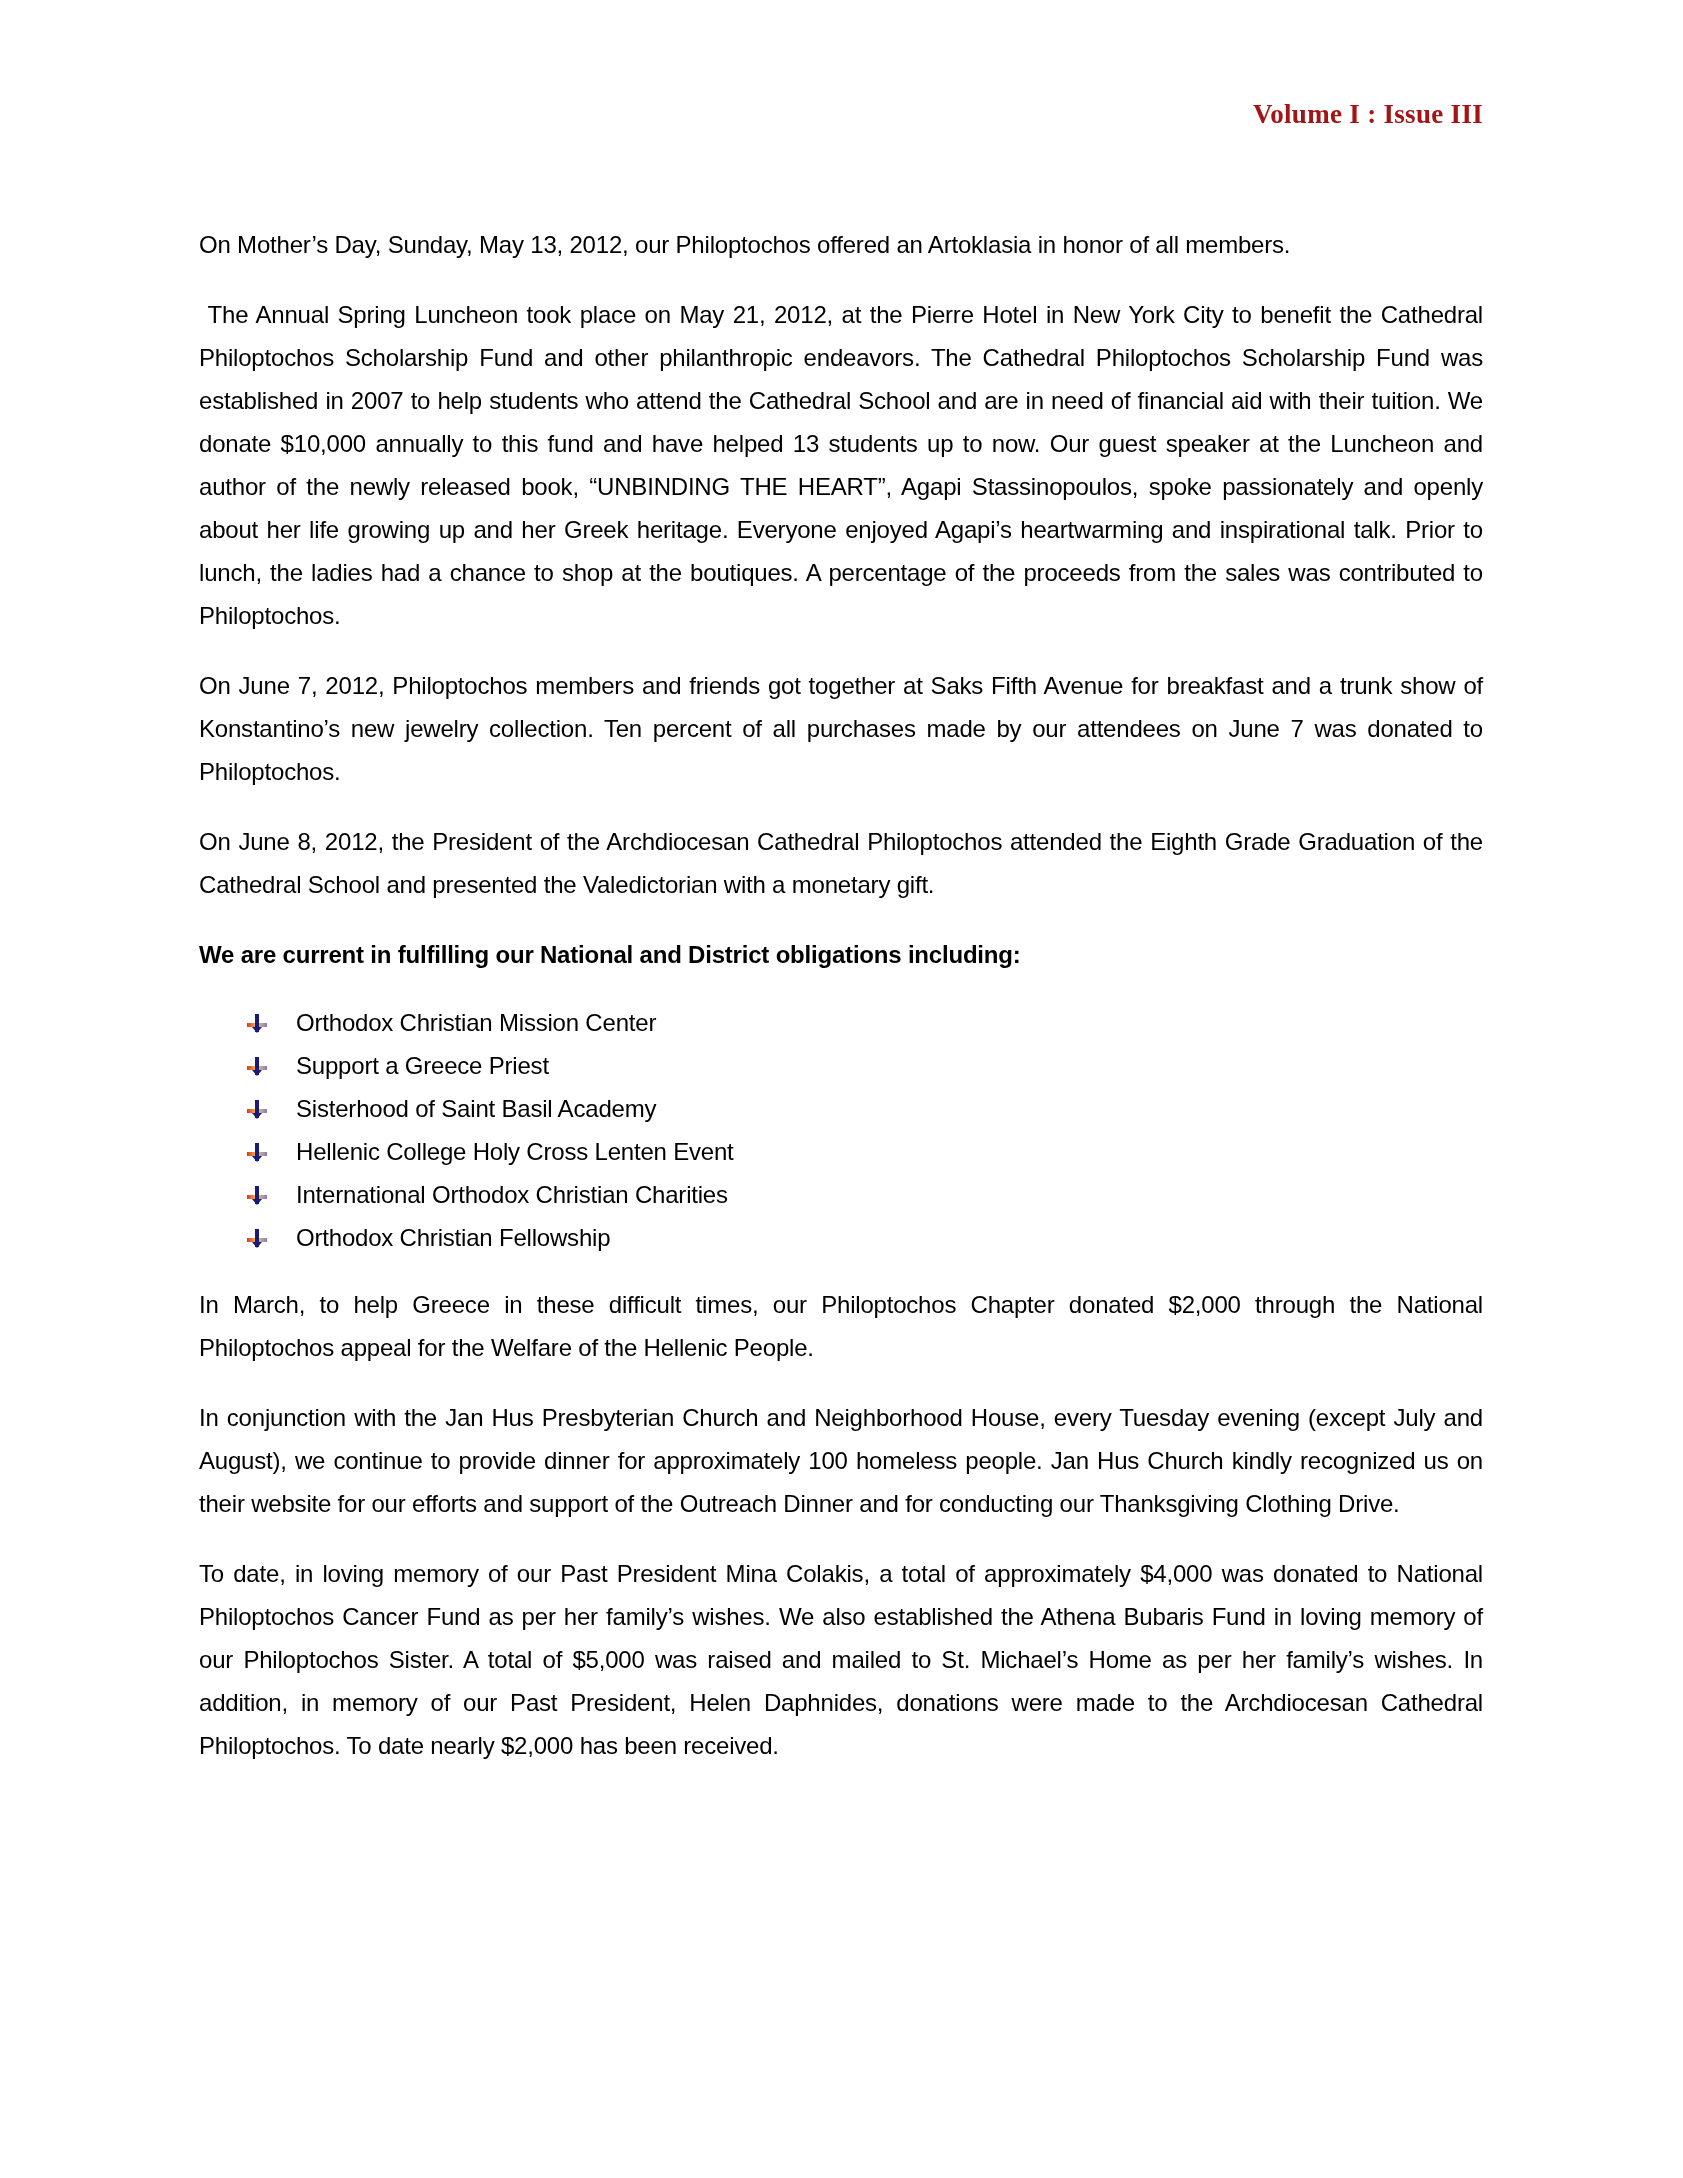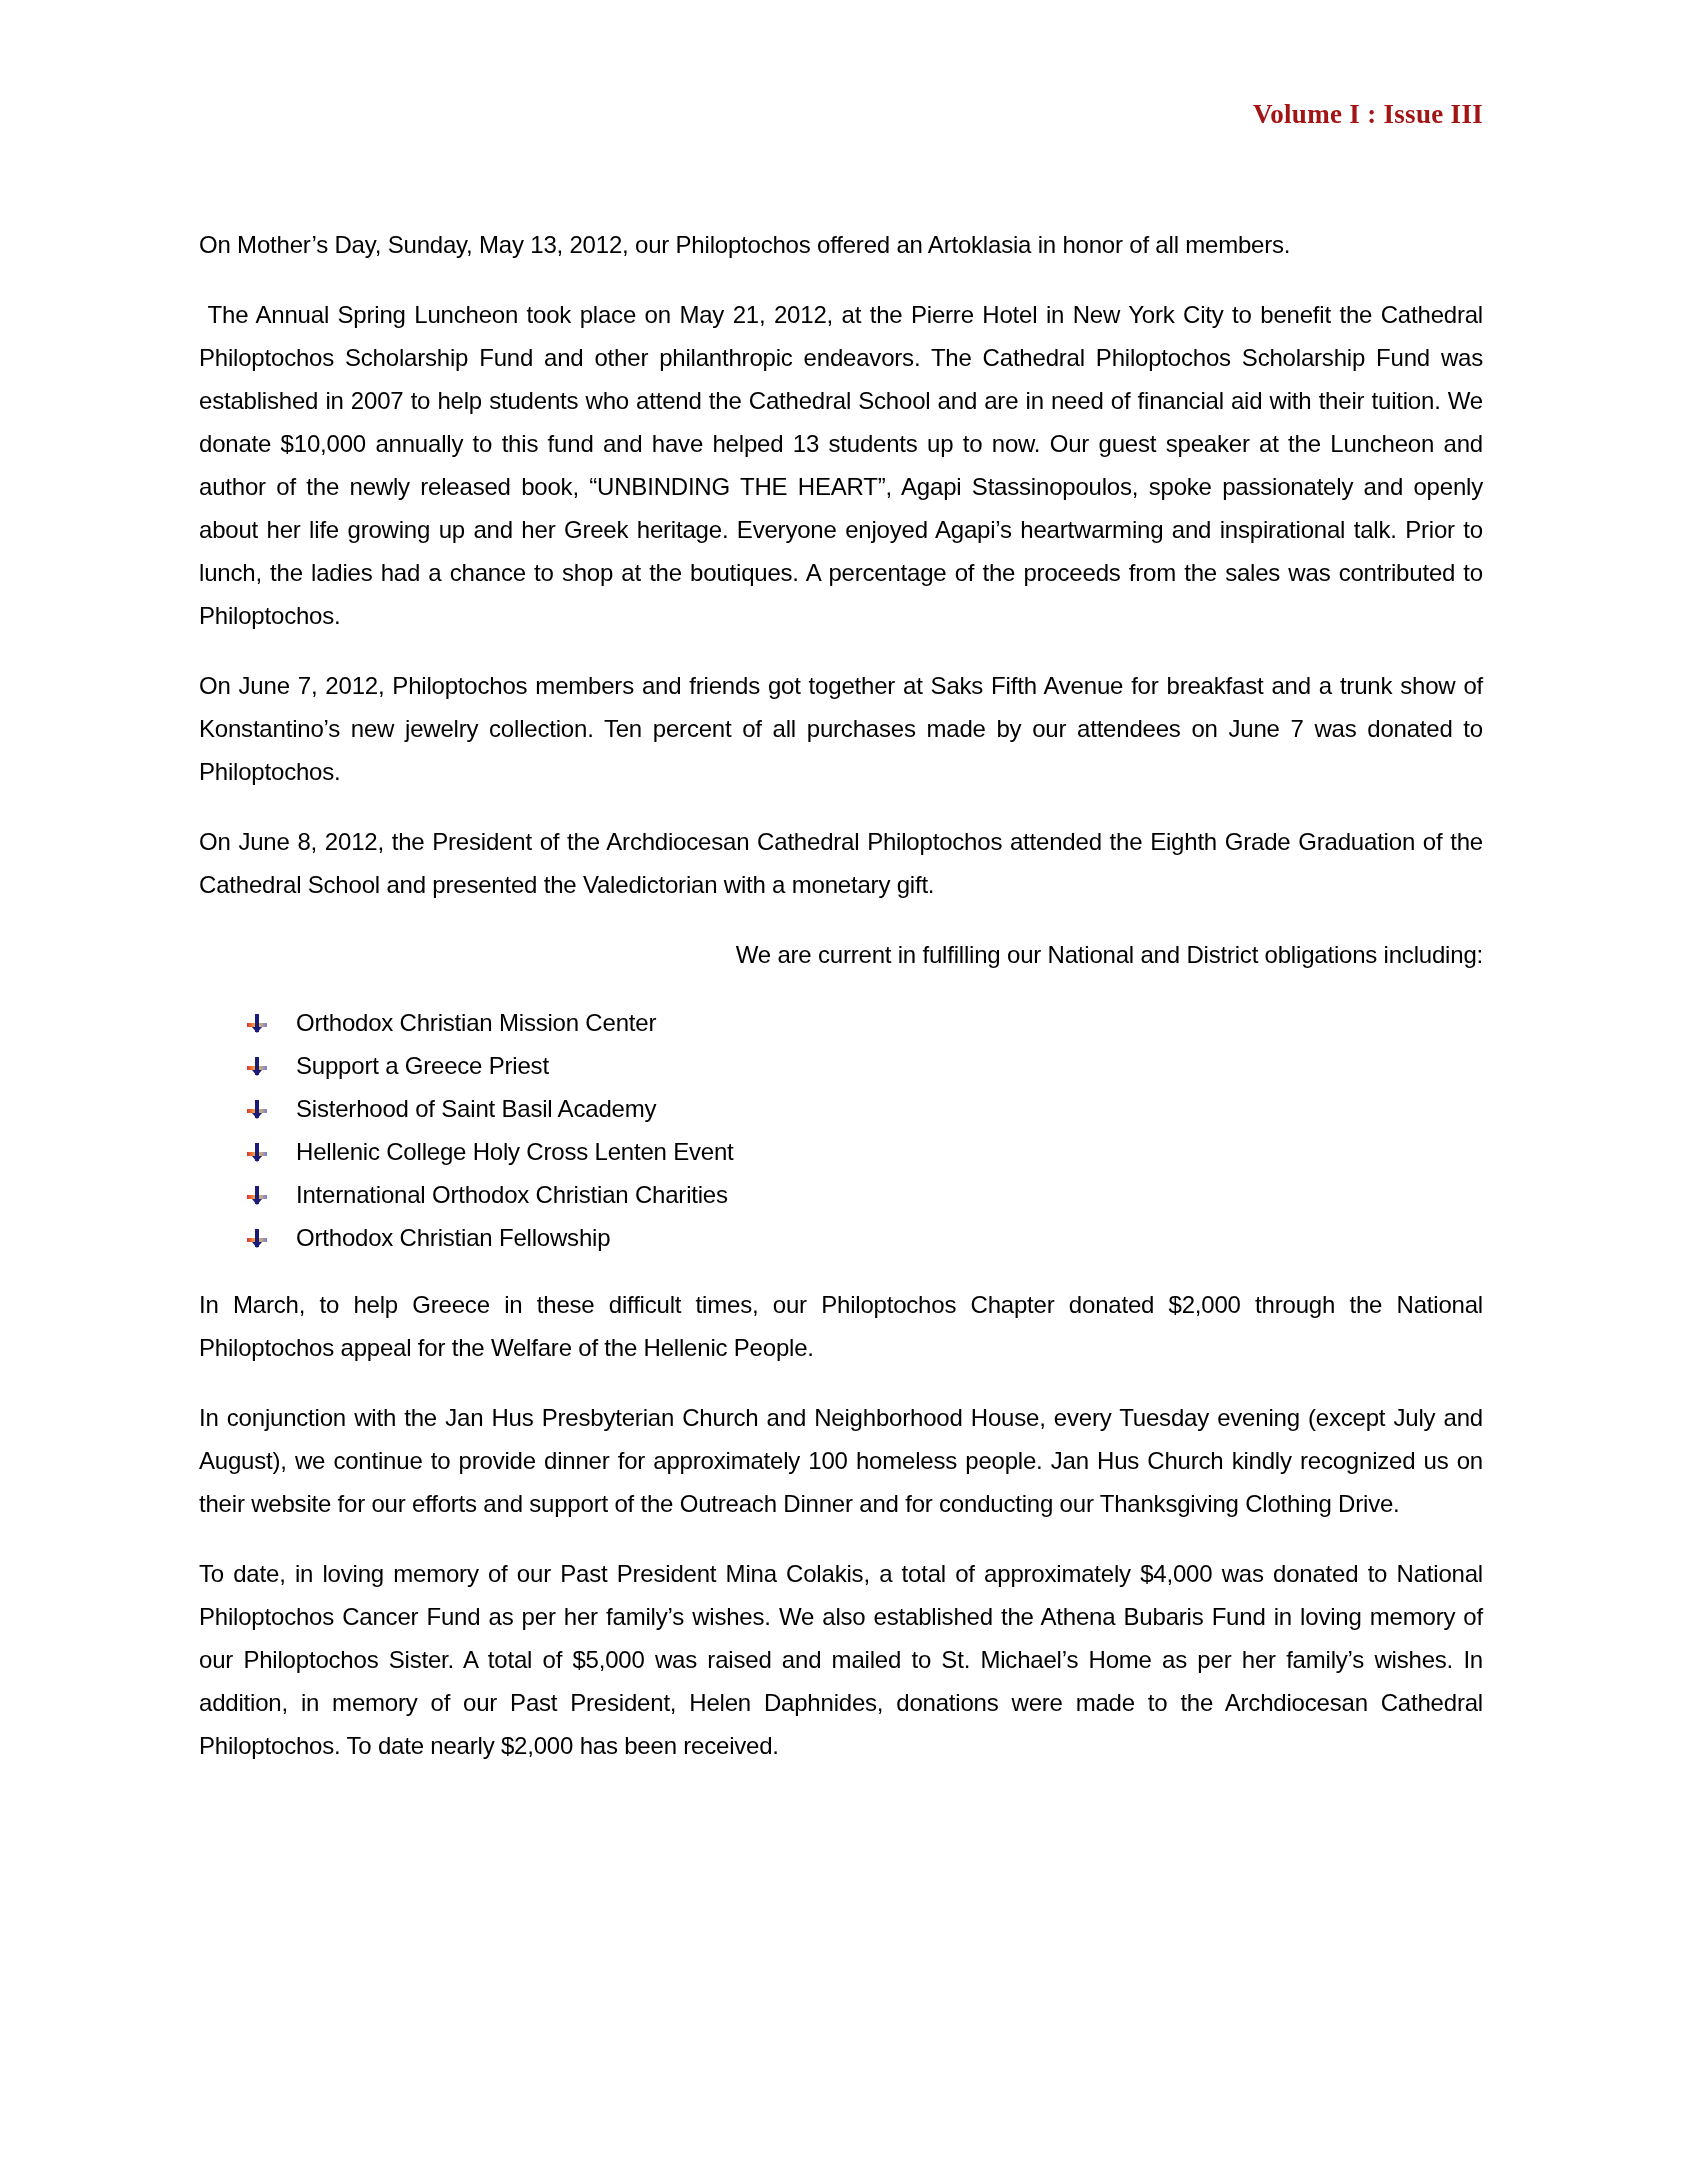--- a/index.html
+++ b/index.html
@@ -11,21 +11,21 @@
     font-weight: bold; font-size: 27px; color: #a31414; letter-spacing: 0.3px;
   }
   .content {
     position: absolute; left: 199px; top: 196px; width: 1284px;
     font-family: "Liberation Sans", "DejaVu Sans", sans-serif;
     font-size: 24px; line-height: 43px; color: #000000;
     letter-spacing: -0.2px;
     margin-top: 27px;
   }
   .content p { margin: 0 0 27px 0; text-align: justify; }
-  .content p.nojust { text-align: right; }
+  .content p.nojust { text-align: left; font-weight: bold; }
   ul.obligations { list-style: none; margin: -2px 0 24px 0; padding: 0 0 0 47px; }
   ul.obligations li { position: relative; padding-left: 50px; line-height: 43px; height: 43px; }
   .bullet {
     position: absolute; left: 0; top: 11px; width: 22px; height: 22px;
   }
   .bullet svg { display: block; }
   sup { font-size: 15px; line-height: 0; position: relative; top: -3px; }
 </style>
 </head>
 <body>

